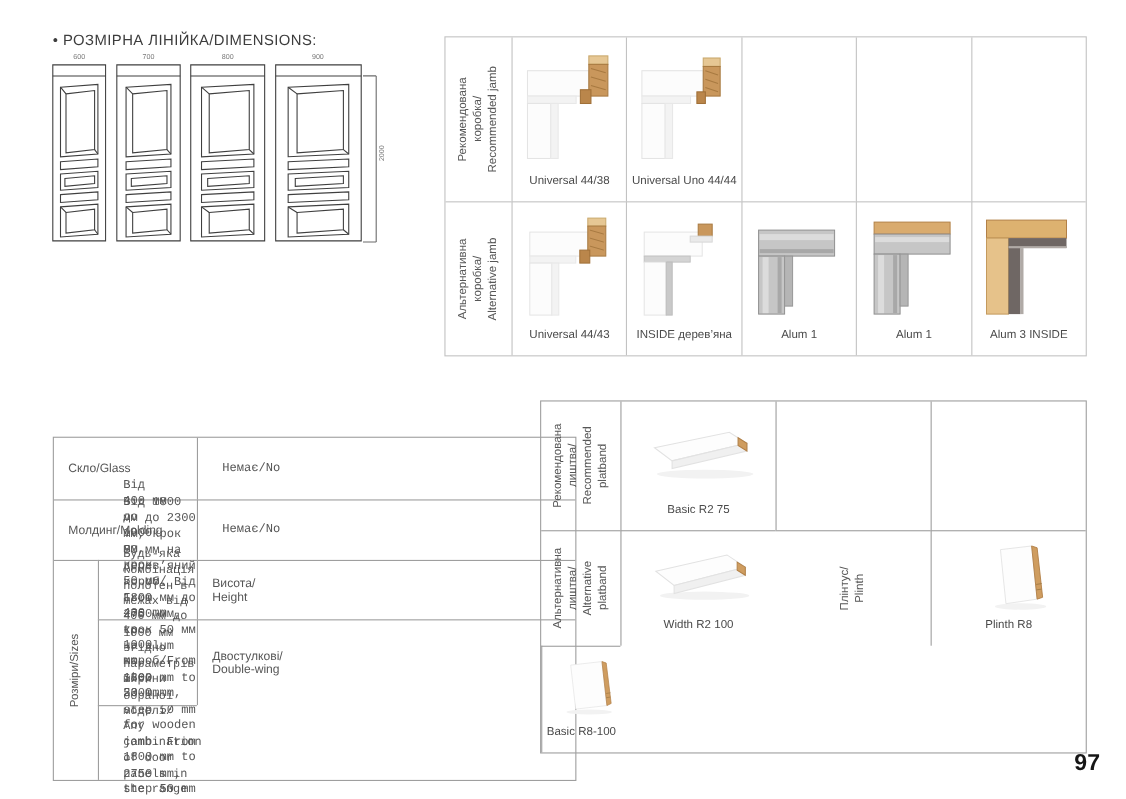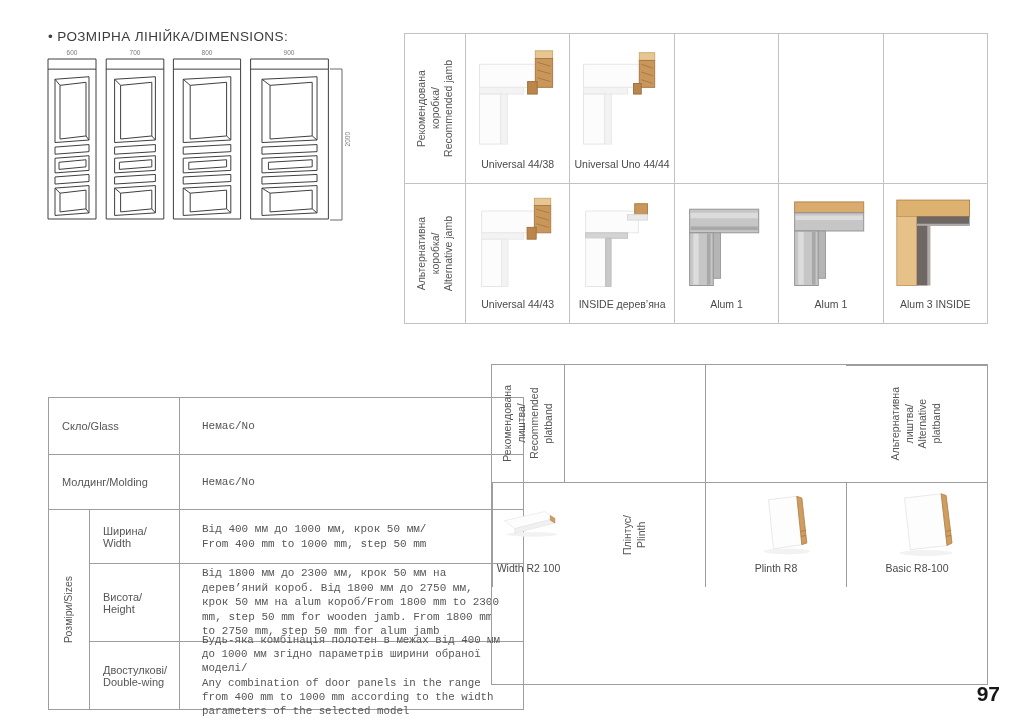--- a/index.html
+++ b/index.html
@@ -219,22 +219,20 @@
   <div class="stable">
     <div class="lab span2">Скло/Glass</div>
     <div class="val bl">Немає/No</div>
 
     <div class="lab span2 bt">Молдинг/Molding</div>
     <div class="val bl bt">Немає/No</div>
 
     <div class="sizes-cell bt">
       <div class="vlabel">Розміри/Sizes</div>
     </div>
-    <div class="lab bl bt" style="white-space:pre-line">Ширина/
-Width</div>
     <div class="val bl bt">Від 400 мм до 1000 мм, крок 50 мм/
 From 400 mm to 1000 mm, step 50 mm</div>
 
     <div class="lab bl bt" style="white-space:pre-line">Висота/
 Height</div>
     <div class="val bl bt">Від 1800 мм до 2300 мм, крок 50 мм на дерев’яний короб. Від 1800 мм до 2750 мм, крок 50 мм на alum короб/From 1800 mm to 2300 mm, step 50 mm for wooden jamb. From 1800 mm to 2750 mm, step 50 mm for alum jamb</div>
 
     <div class="lab bl bt" style="white-space:pre-line">Двостулкові/
 Double-wing</div>
     <div class="val bl bt" style="font-size:10.8px">Будь-яка комбінація полотен в межах від 400 мм до 1000 мм згідно параметрів ширини обраної моделі/
@@ -242,20 +240,31 @@
   </div>
 
   <div class="ptable">
 
     <div class="cell">
       <div class="vlabel">Рекомендована
 лиштва/
 Recommended
 platband</div>
     </div>
+    <div class="imgcell bl">
+      <div class="pic">
+        <svg width="124" height="80" viewBox="0 0 124 80">
+          <ellipse cx="68" cy="60" rx="44" ry="4" fill="#f2f2f2"></ellipse>
+          <polygon points="22,36 90,22 106,32 38,48" fill="#fdfdfd" stroke="#e2e2e2"></polygon>
+          <polygon points="38,48 106,32 106,39 38,55" fill="#f0f0f0" stroke="#e2e2e2"></polygon>
+          <polygon points="98,27 106,32 106,39 98,34" fill="#cf9d60" stroke="#b28047"></polygon>
+        </svg>
+      </div>
+      <div class="pname">Basic R2 75</div>
+    </div>
     <div class="imgcell bl"></div>
     <div class="imgcell bl"></div>
 
     <div class="cell bt">
       <div class="vlabel">Альтернативна
 лиштва/
 Alternative
 platband</div>
     </div>
     <div class="imgcell bl bt">

